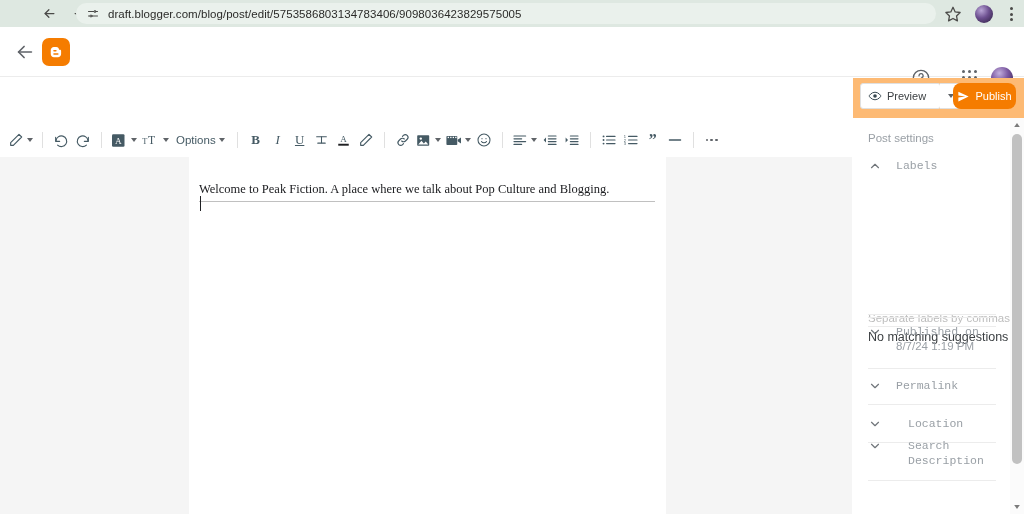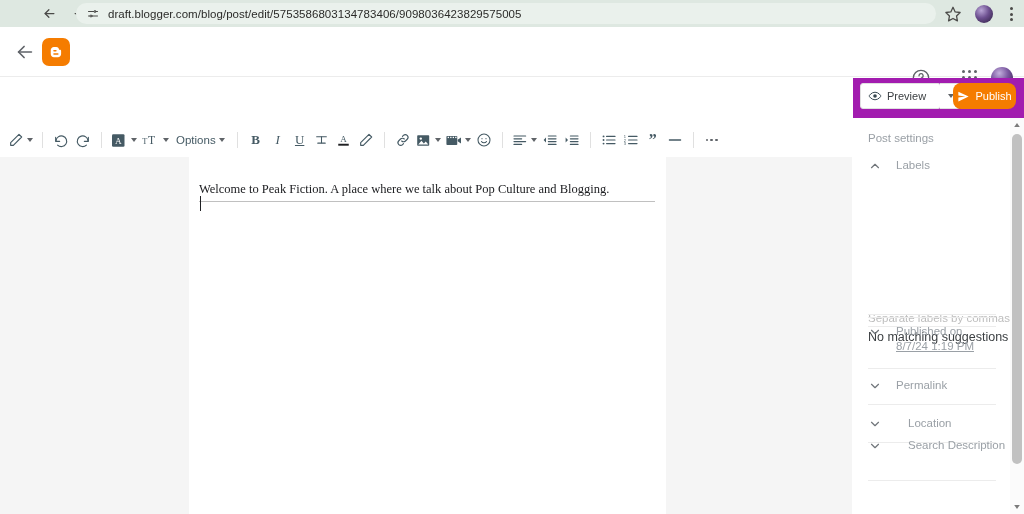--- a/index.html
+++ b/index.html
@@ -104,21 +104,21 @@
     line-height: 16px;
   }
   .hr-line { position:absolute; left: 199px; top: 201px; width: 456px; height:1px; background:#c0c0c0; }
   .caret-bar { position:absolute; left: 200px; top: 196px; width: 1px; height: 15px; background:#202124; }
 
   
   .right-panel {
     position:absolute; left: 853px; top: 78px; width: 171px; height: 436px;
     background: #ffffff; border-left: 1px solid #ececec;
   }
-  .action-row { position:absolute; left: 853px; top: 78px; width: 171px; height: 40px; background:#a21caf; }
+  .action-row { position:absolute; left: 853px; top: 78px; width: 171px; height: 40px; background:#fdba74; }
   .preview-btn {
     position:absolute; left: 7px; top: 5px; width: 81px; height: 26px;
     border: 1px solid #e0e0e0; border-radius: 3px; background:#fff;
     display:flex; align-items:center; gap: 5px; padding-left: 7px;
   }
   .preview-btn .lbl { font-size: 11px; color:#3c4043; }
   .preview-caret-box {
     position:absolute; left: 87px; top: 5px; width: 20px; height: 26px;
     border: 1px solid #e0e0e0; border-left: none; border-radius: 0 3px 3px 0; background:#fff;
     display:flex; align-items:center; justify-content:center;
@@ -127,21 +127,21 @@
     position:absolute; left: 100px; top: 5px; width: 63px; height: 26px;
     background:#f57c00; border-radius: 8px; display:flex; align-items:center;
     justify-content:center; gap: 5px; color:#fff; font-size: 11px;
   }
   .panel-scroll { position:absolute; left: 853px; top: 118px; width: 157px; height: 396px;
     background:#fff; overflow:hidden; }
   .panel-title { position:absolute; left: 15px; top: 14px; font-size: 11.5px; color:#9aa0a6; }
   .sec-row { position:absolute; left: 0; width: 157px; display:flex; align-items:flex-start;
     padding-left: 15px; }
   .chev { width: 16px; height: 16px; color:#70757a; flex: 0 0 16px; margin-right: 12px; margin-top: 1px; }
-  .sec-label { font-size: 11.5px; color:#9aa0a6; line-height: 15px; }
+  .sec-label { font-size: 11.5px; color:#9aa0a6; line-height: 15px; font-family: Liberation Mono, monospace; }
   .sec-value { font-size: 11.5px; color:#9aa0a6; line-height: 15px; }
   .divider { position:absolute; left: 15px; width: 128px; height: 1px; background:#ececec; }
   .label-input-line { position:absolute; left: 15px; width: 128px; height: 1px; background:#ececec; }
   .label-placeholder { position:absolute; left: 15px; top: 194px; font-size: 11.5px; color:#bdbdbd; }
   .no-match { position:absolute; left: 15px; top: 212px; font-size: 12.5px; color:#3c4043; }
 
   
   .scrollbar { position:absolute; left: 1010px; top: 118px; width: 14px; height: 396px; background:#fbfbfb; }
   .sb-arrow { position:absolute; left:0; width: 14px; height: 14px; display:flex;
     align-items:center; justify-content:center; color:#8a8a8a; }
@@ -472,21 +472,21 @@
     <div class="divider" style="top: 199px; top: 199px;"></div>
 
     <div class="sec-row" style="top: 206px;">
       <span class="chev">
         <svg width="14" height="14" viewBox="0 0 24 24" fill="none" stroke="currentColor" stroke-width="2" stroke-linecap="round" stroke-linejoin="round">
             <polyline points="6 9 12 15 18 9"></polyline>
           </svg>
       </span>
       <span>
         <span class="sec-label" style="display:block;">Published on</span>
-        <span class="sec-value" style="display:block;text-decoration:underline;">8/7/24 1:19 PM</span>
+        <span class="sec-value" style="display:block;">8/7/24 1:19 PM</span>
       </span>
     </div>
     <div class="divider" style="top: 250px;"></div>
 
     <div class="sec-row" style="top: 260px;">
       <span class="chev">
         <svg width="14" height="14" viewBox="0 0 24 24" fill="none" stroke="currentColor" stroke-width="2" stroke-linecap="round" stroke-linejoin="round">
             <polyline points="6 9 12 15 18 9"></polyline>
           </svg>
       </span>

